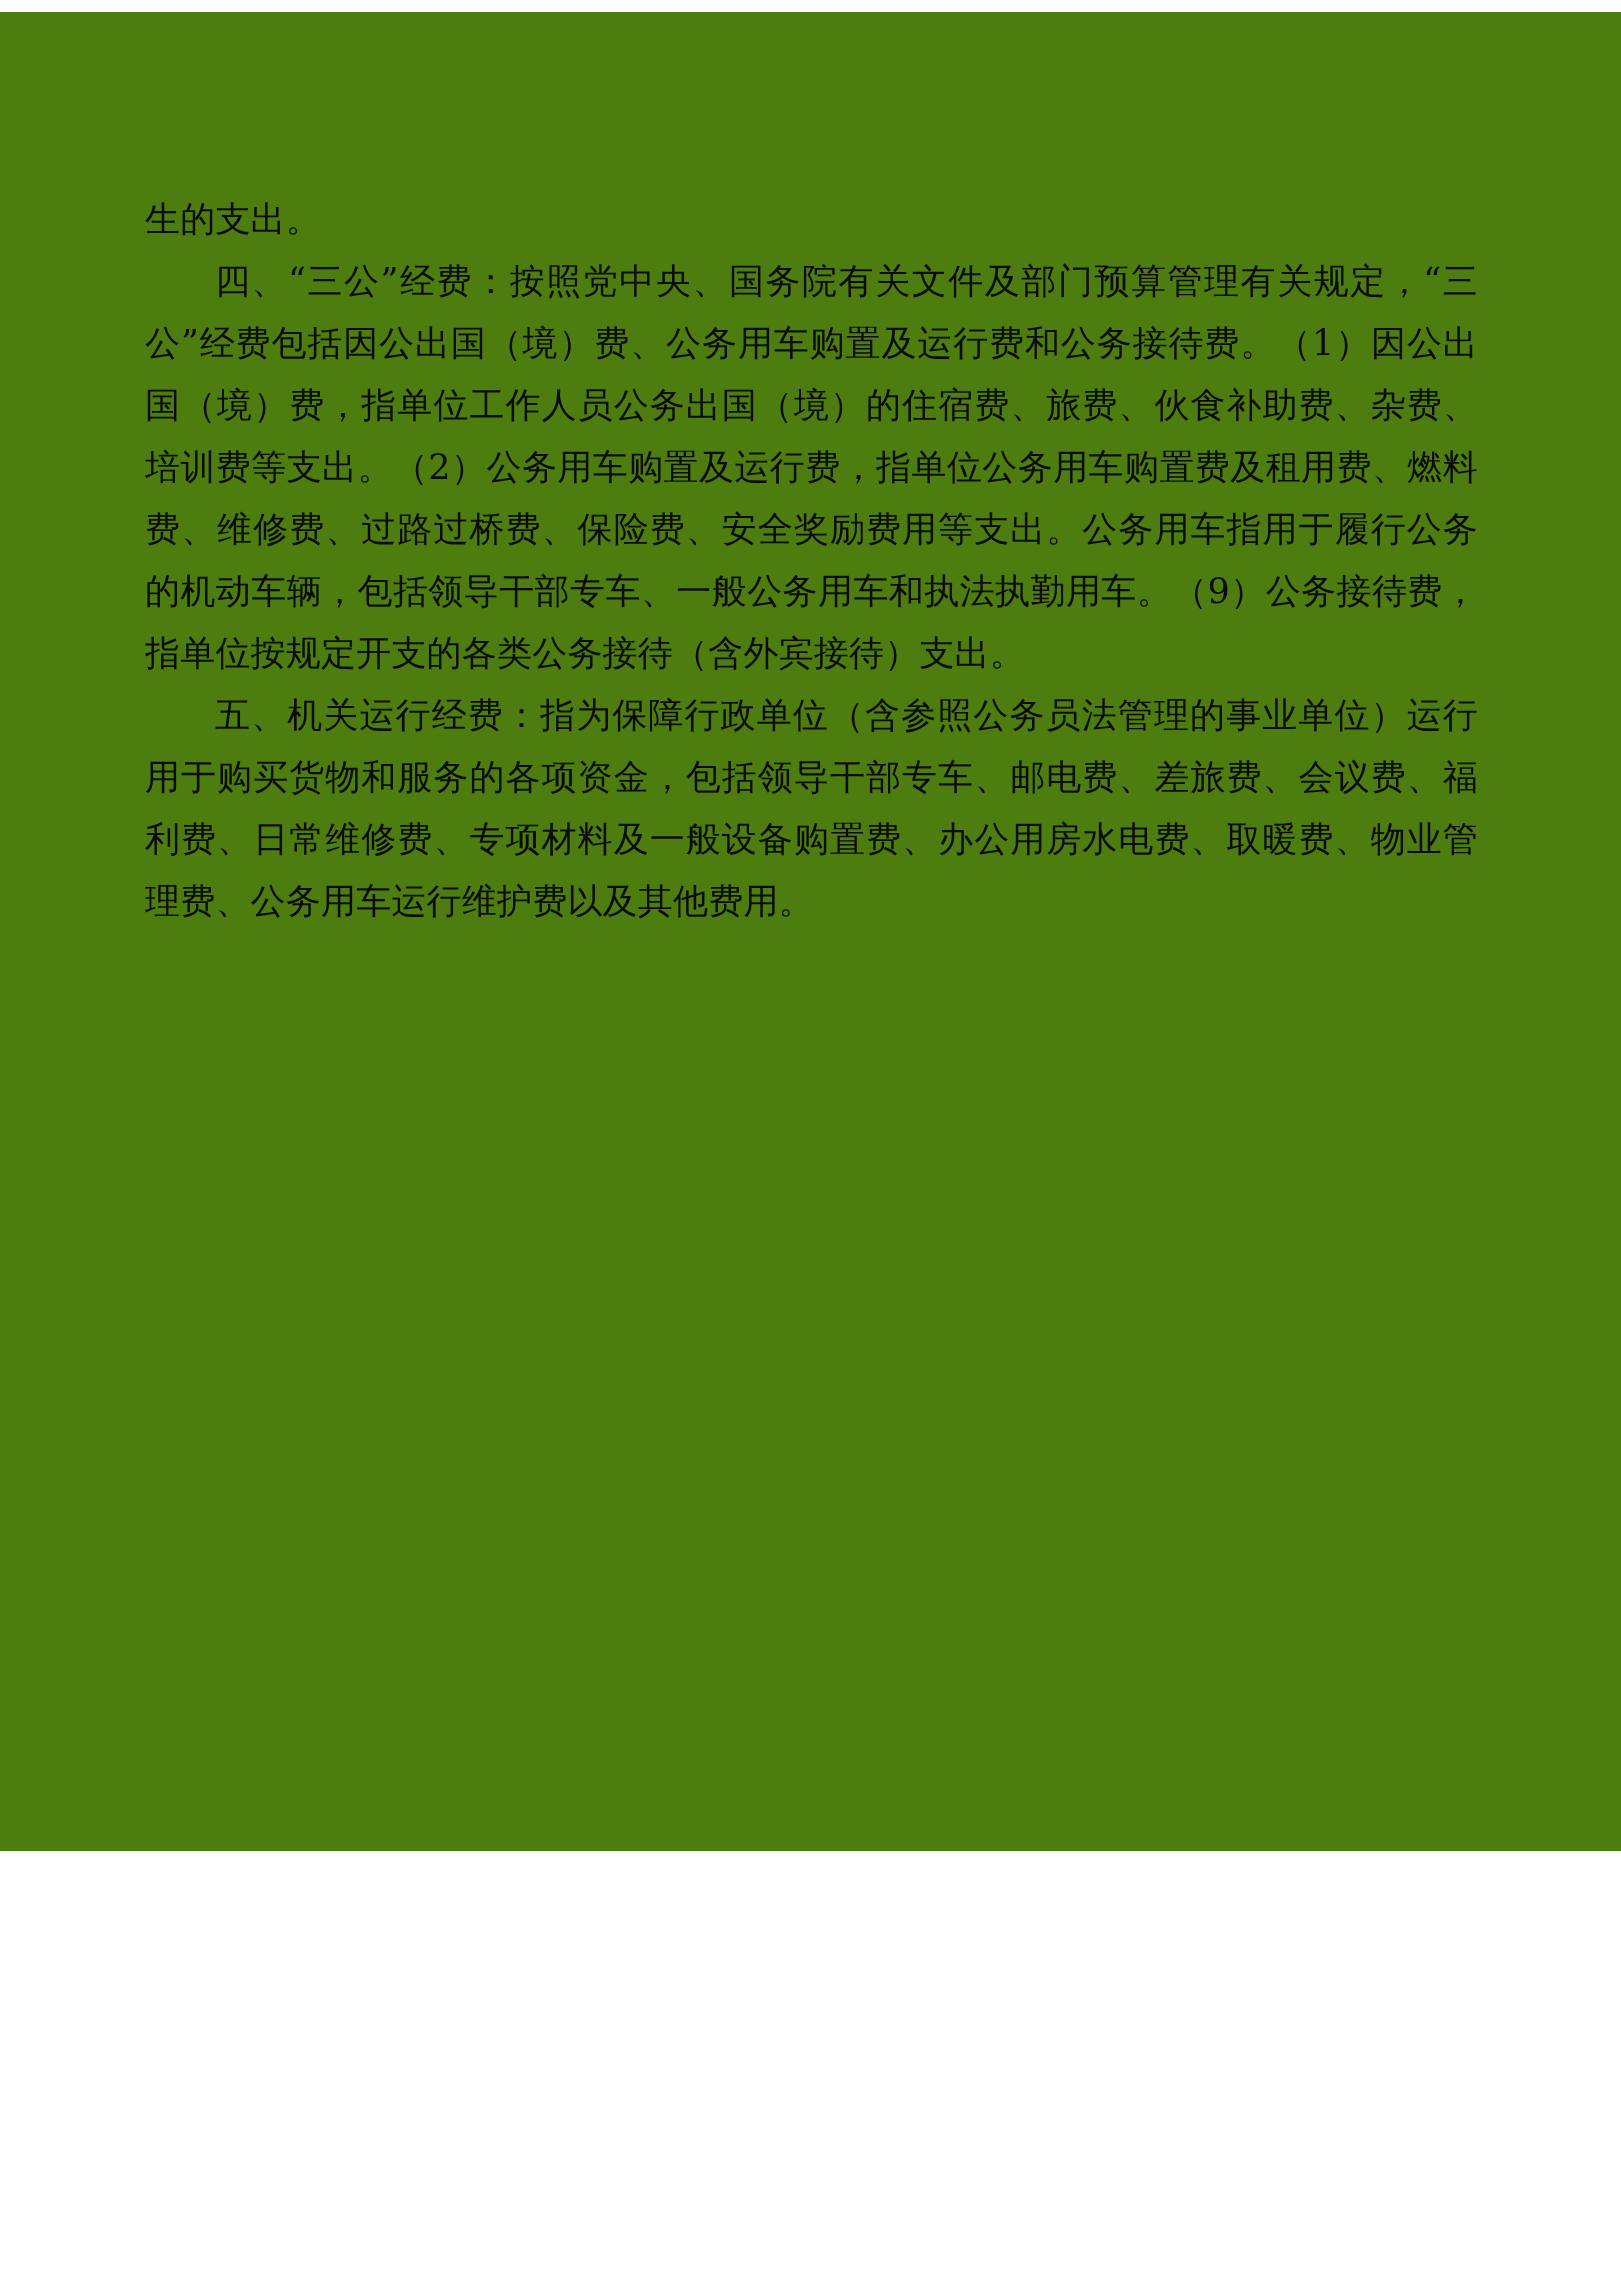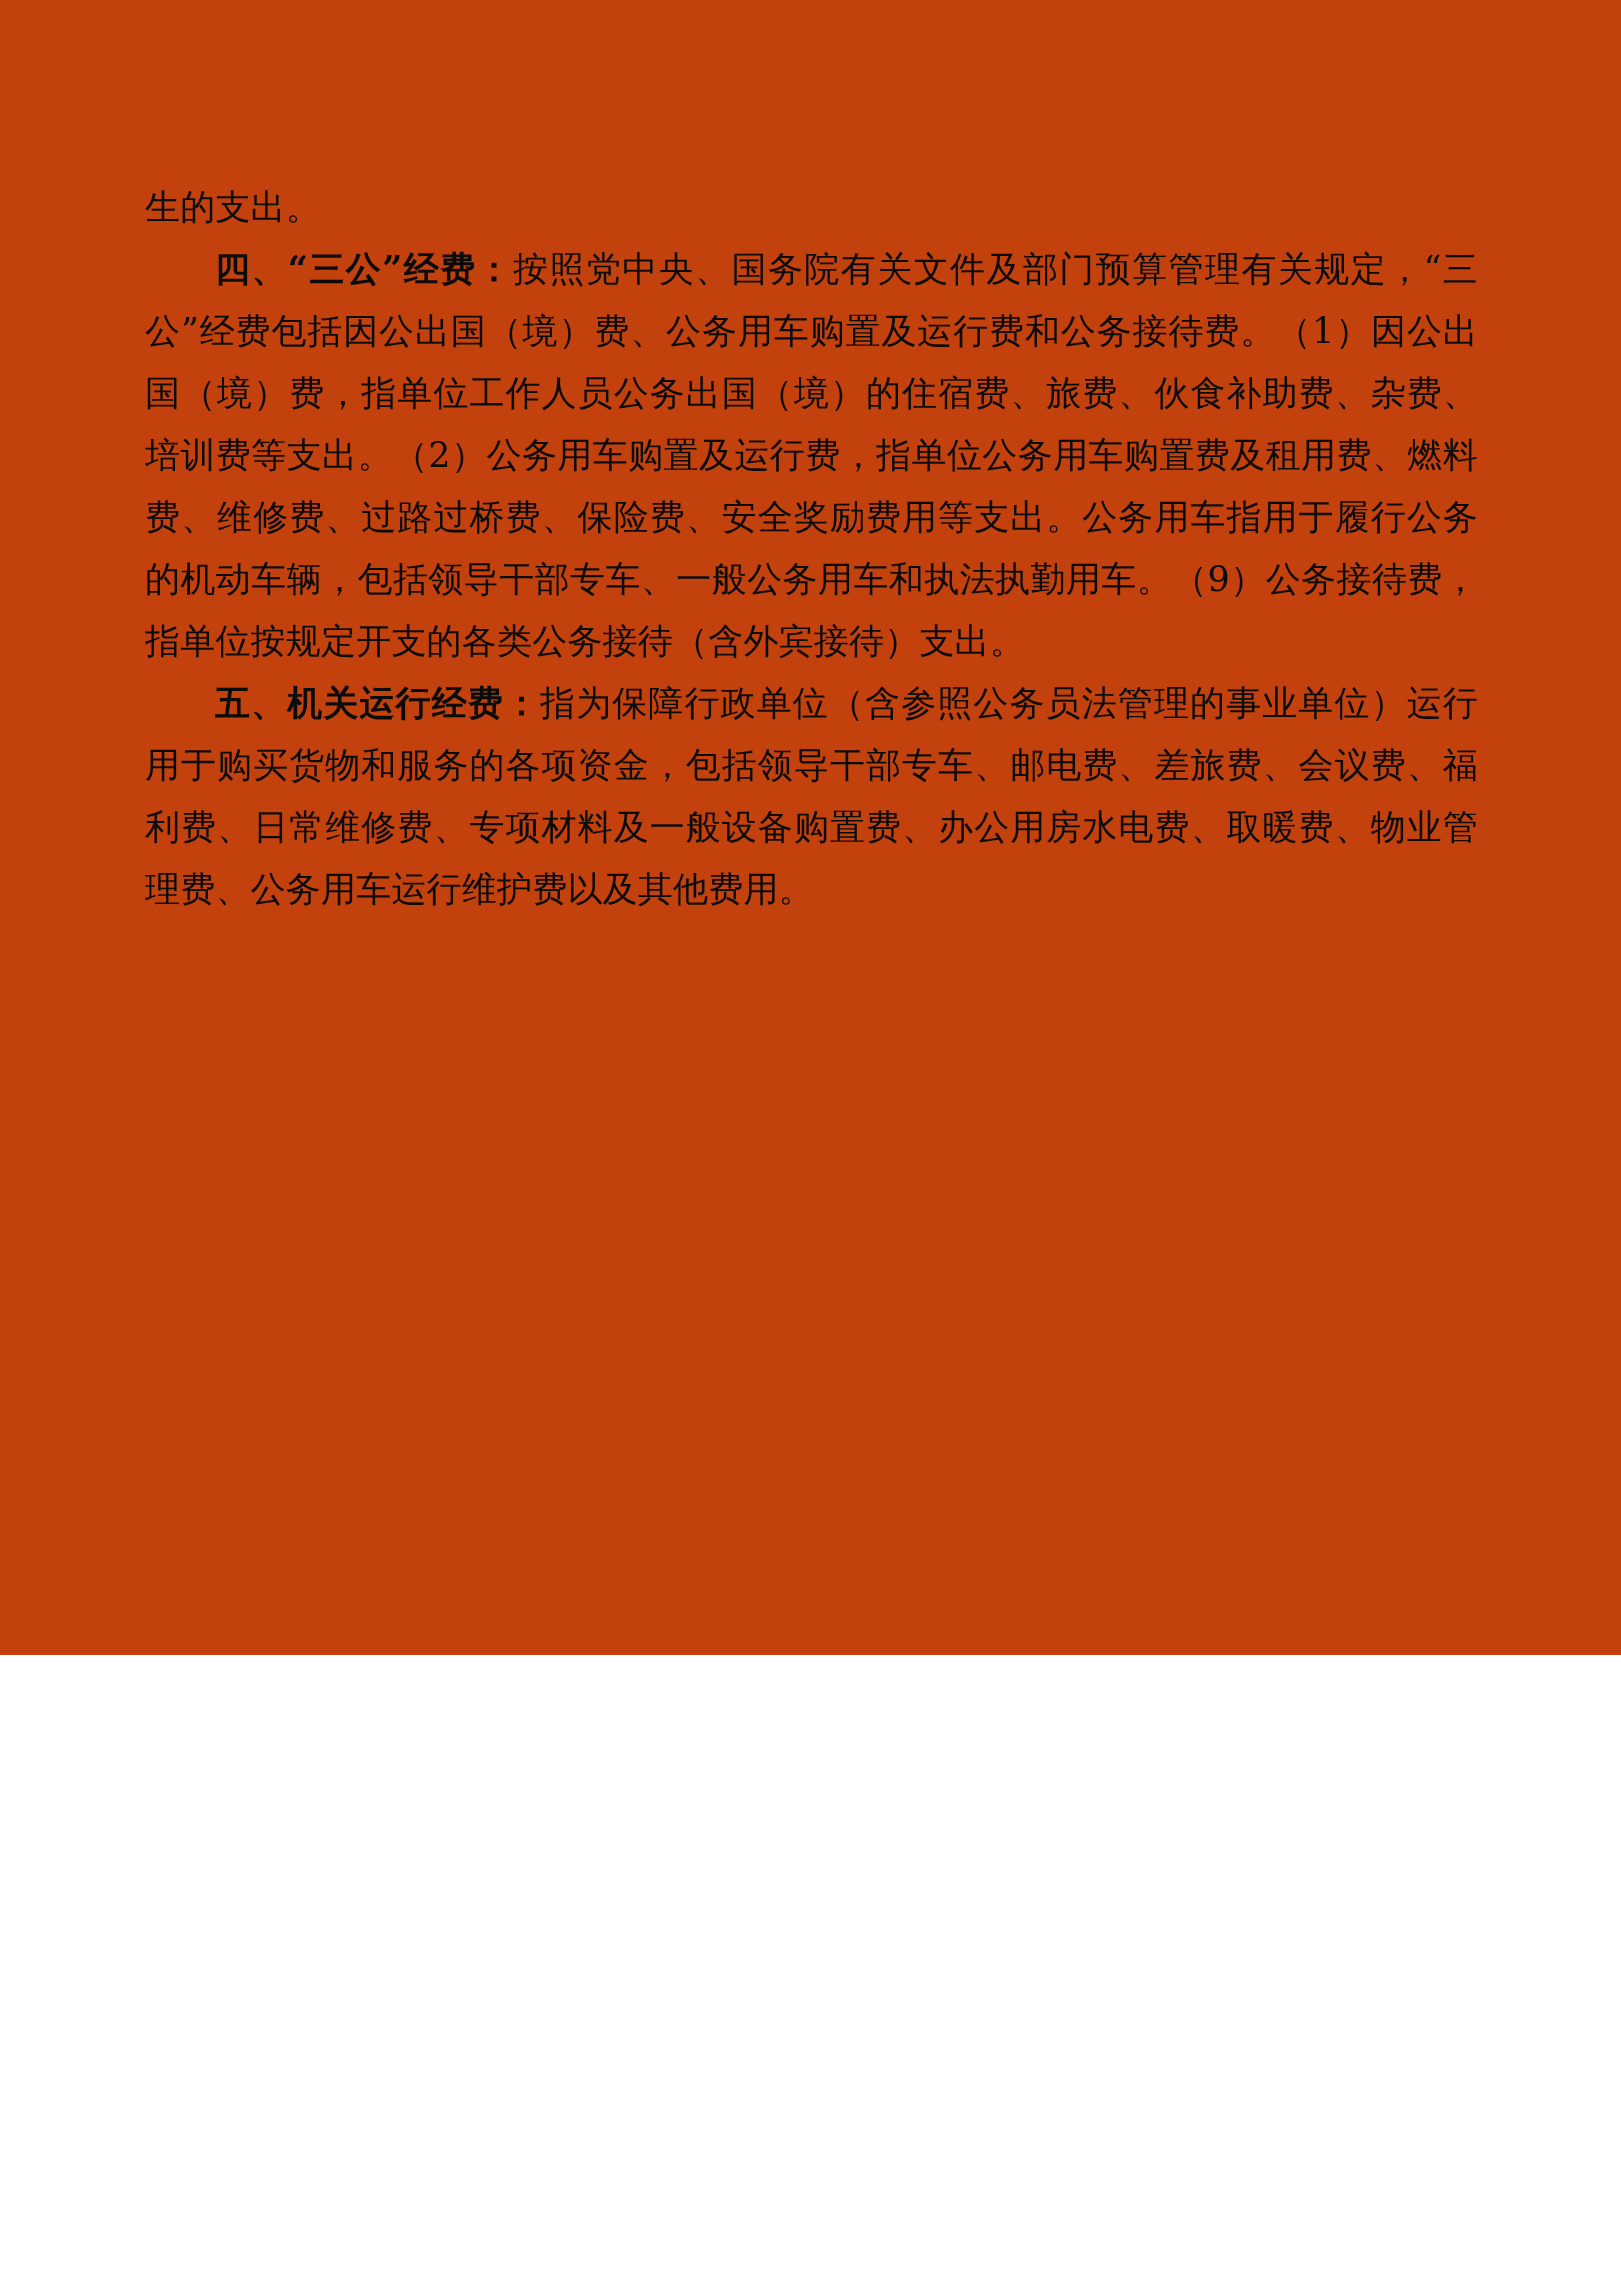--- a/index.html
+++ b/index.html
@@ -4,23 +4,23 @@
 <title>document</title>
 <style>
   html, body {
     margin: 0;
     padding: 0;
     background: #ffffff;
   }
   .page {
     position: relative;
     width: 1621px;
-    height: 1655px;
-    background: #c2410c;
-    margin: 0 auto;
+    height: 1839px;
+    background: #4d7c0f;
+    margin: 12px auto;
     overflow: hidden;
     box-sizing: border-box;
   }
   .body-area {
     position: absolute;
     left: 145px;
     top: 176px;
     width: 1333px;
   }
   .para {
@@ -33,21 +33,21 @@
     margin: 0;
     letter-spacing: 0.2px;
   }
   .para + .para {
     margin-top: 0;
   }
   .indent {
     text-indent: 70px;
   }
   .lead {
-    font-weight: bold;
+    font-weight: normal;
   }
   
   .gap-small { margin-top: 7.8px; }
 </style>
 </head>
 <body>
 
 <div class="page">
   <div class="body-area">
 

